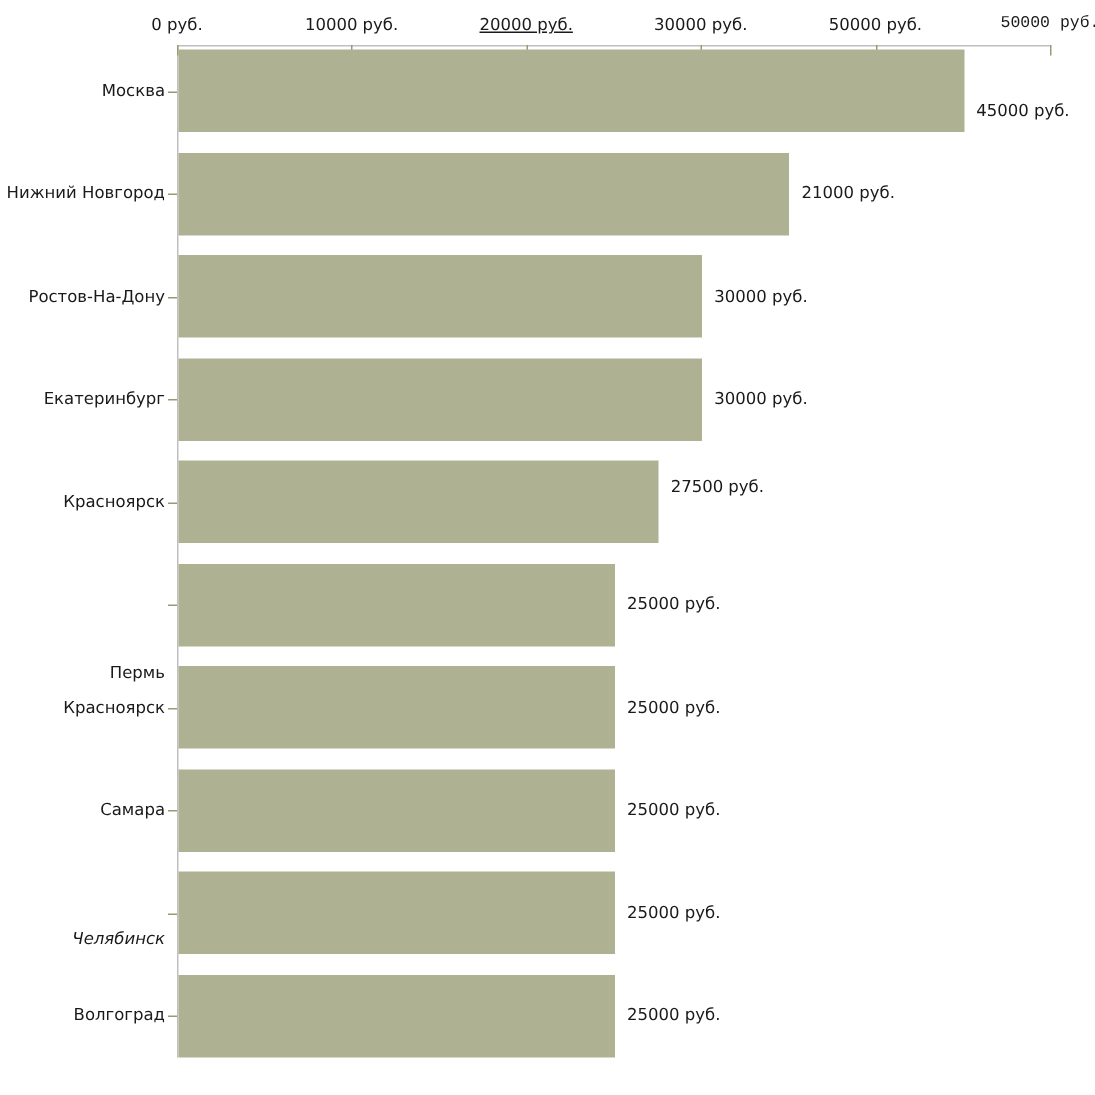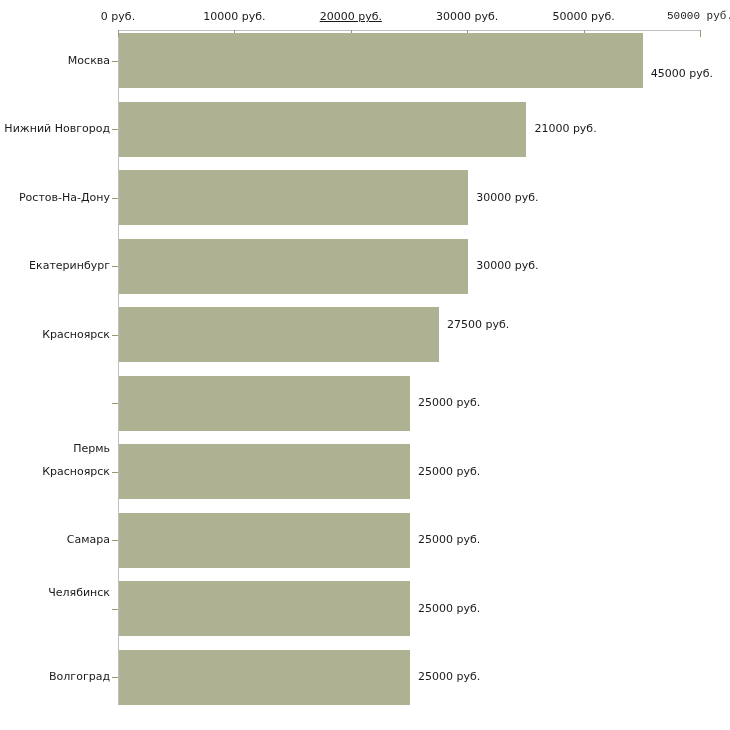--- a/index.html
+++ b/index.html
@@ -126,21 +126,21 @@
       <div class="y-tick-label" style="top: 259px;">Екатеринбург</div>
       <div class="y-tick" style="top: 335px;"></div>
       <div class="y-tick-label" style="top: 327.5px;">Красноярск</div>
       <div class="y-tick" style="top: 403px;"></div>
       <div class="y-tick-label" style="top: 396px; margin-top: 46px;">Пермь</div>
       <div class="y-tick" style="top: 472px;"></div>
       <div class="y-tick-label" style="top: 464.5px;">Красноярск</div>
       <div class="y-tick" style="top: 540px;"></div>
       <div class="y-tick-label" style="top: 533px;">Самара</div>
       <div class="y-tick" style="top: 609px;"></div>
-      <div class="y-tick-label" style="top: 586px;">Челябинск</div>
+      <div class="y-tick-label" style="top: 619px; font-style: italic;">Челябинск</div>
       <div class="y-tick" style="top: 677px;"></div>
       <div class="y-tick-label" style="top: 670px;">Волгоград</div>
     </div>
   <div id="bars-layer">
       <div class="bar" style="top: 33px; height: 55px; width: 523.8px; background: rgb(174, 178, 147);"></div>
       <div class="bar-value-label" style="left: 650.8px; top: 67px;">45000 руб.</div>
       <div class="bar" style="top: 101.5px; height: 55px; width: 407.4px; background: rgb(174, 178, 147);"></div>
       <div class="bar-value-label" style="left: 534.4px; top: 122px;">21000 руб.</div>
       <div class="bar" style="top: 170px; height: 55px; width: 349.2px; background: rgb(174, 178, 147);"></div>
       <div class="bar-value-label" style="left: 476.2px; top: 190.5px;">30000 руб.</div>

